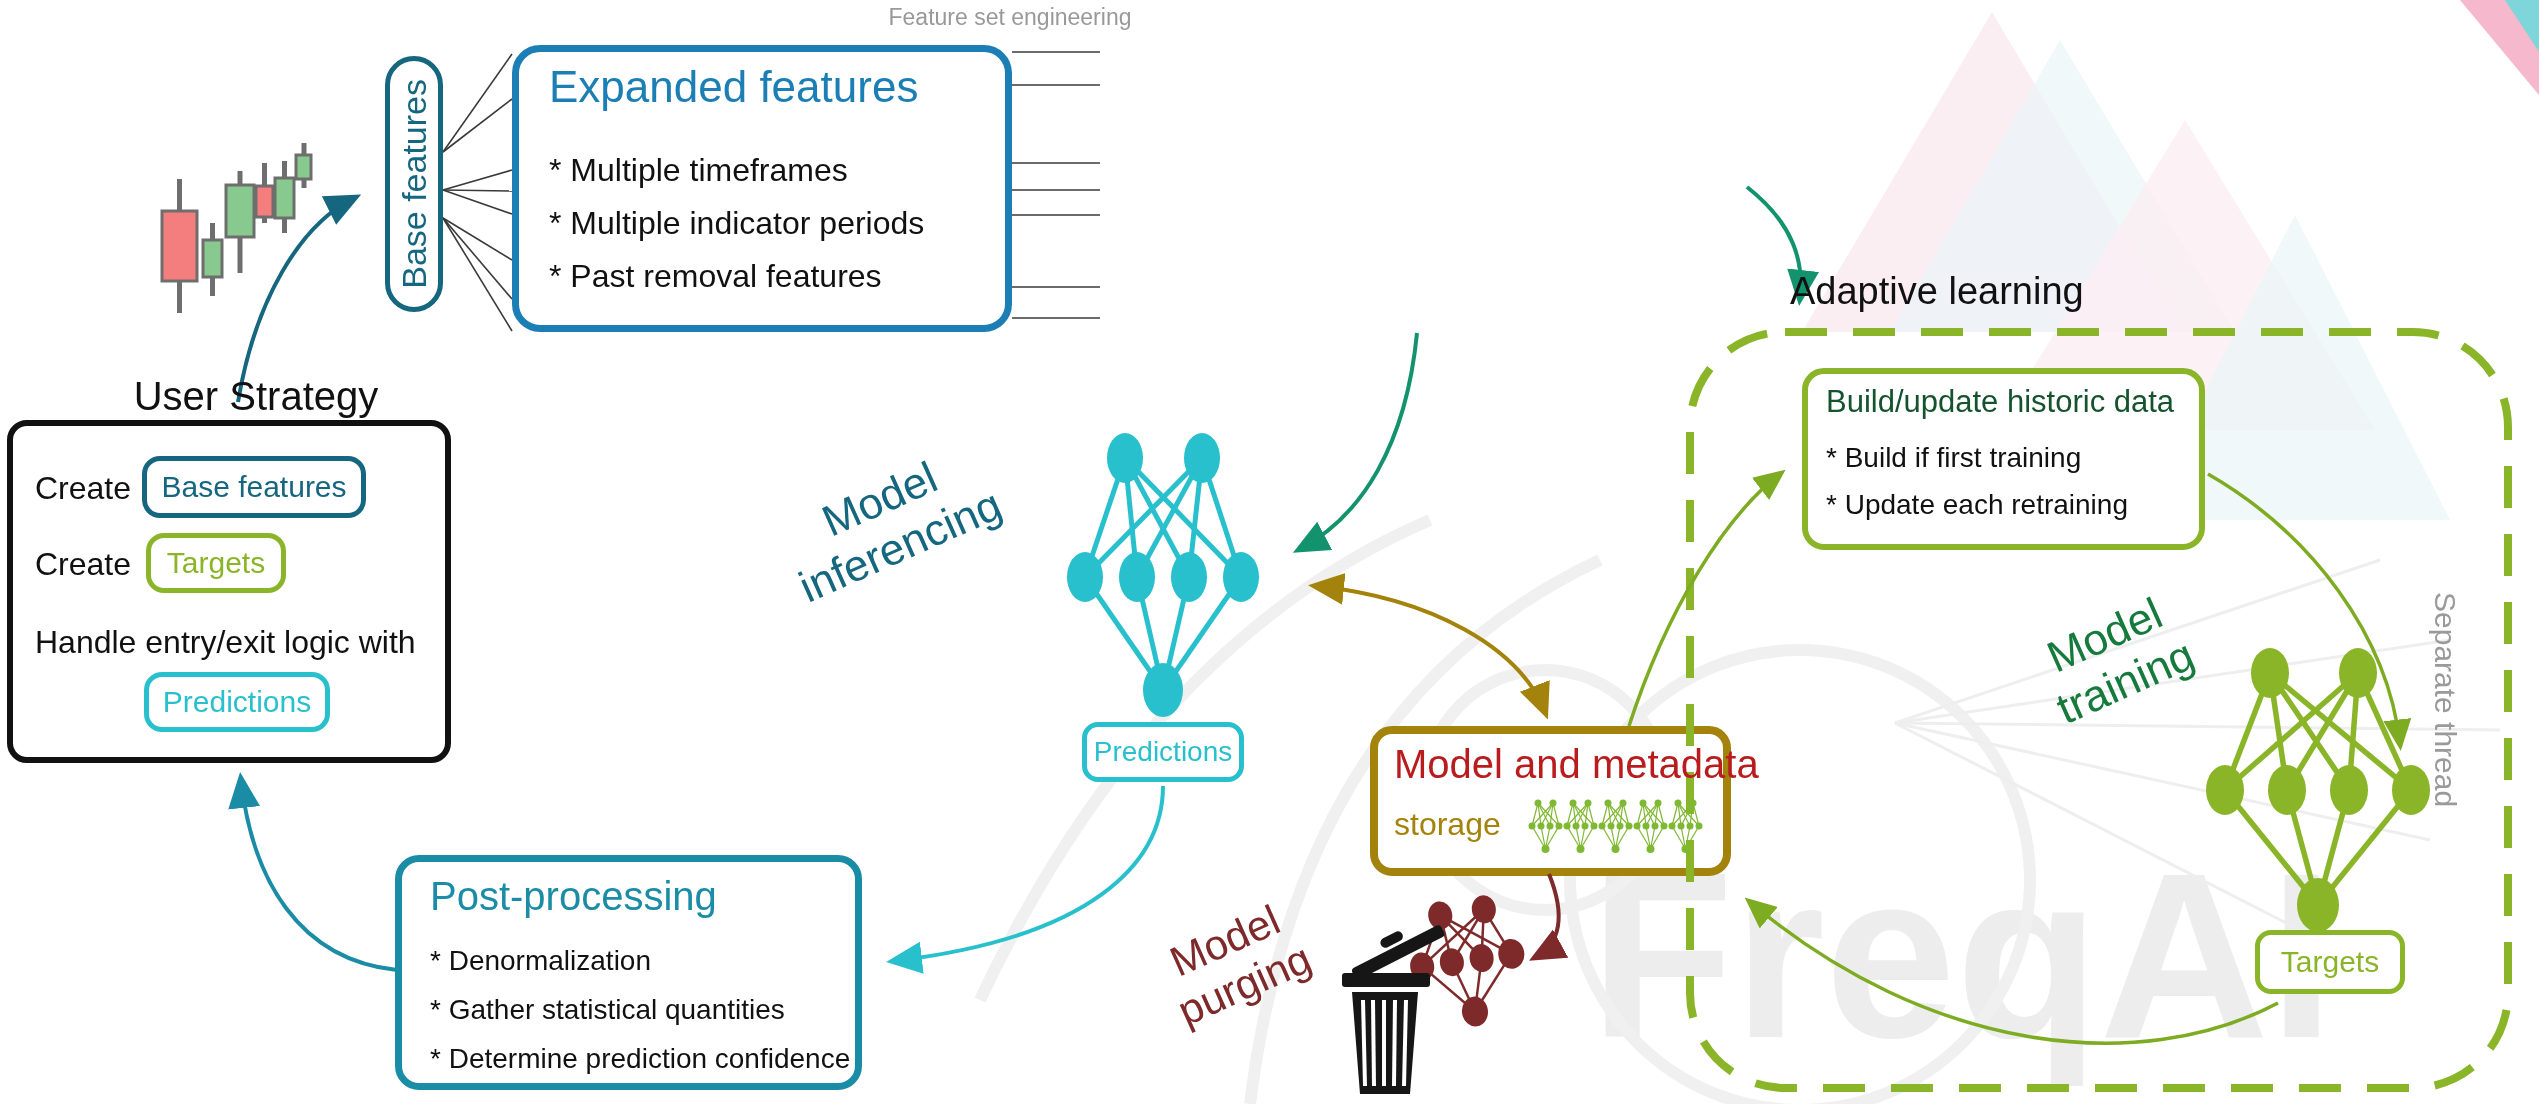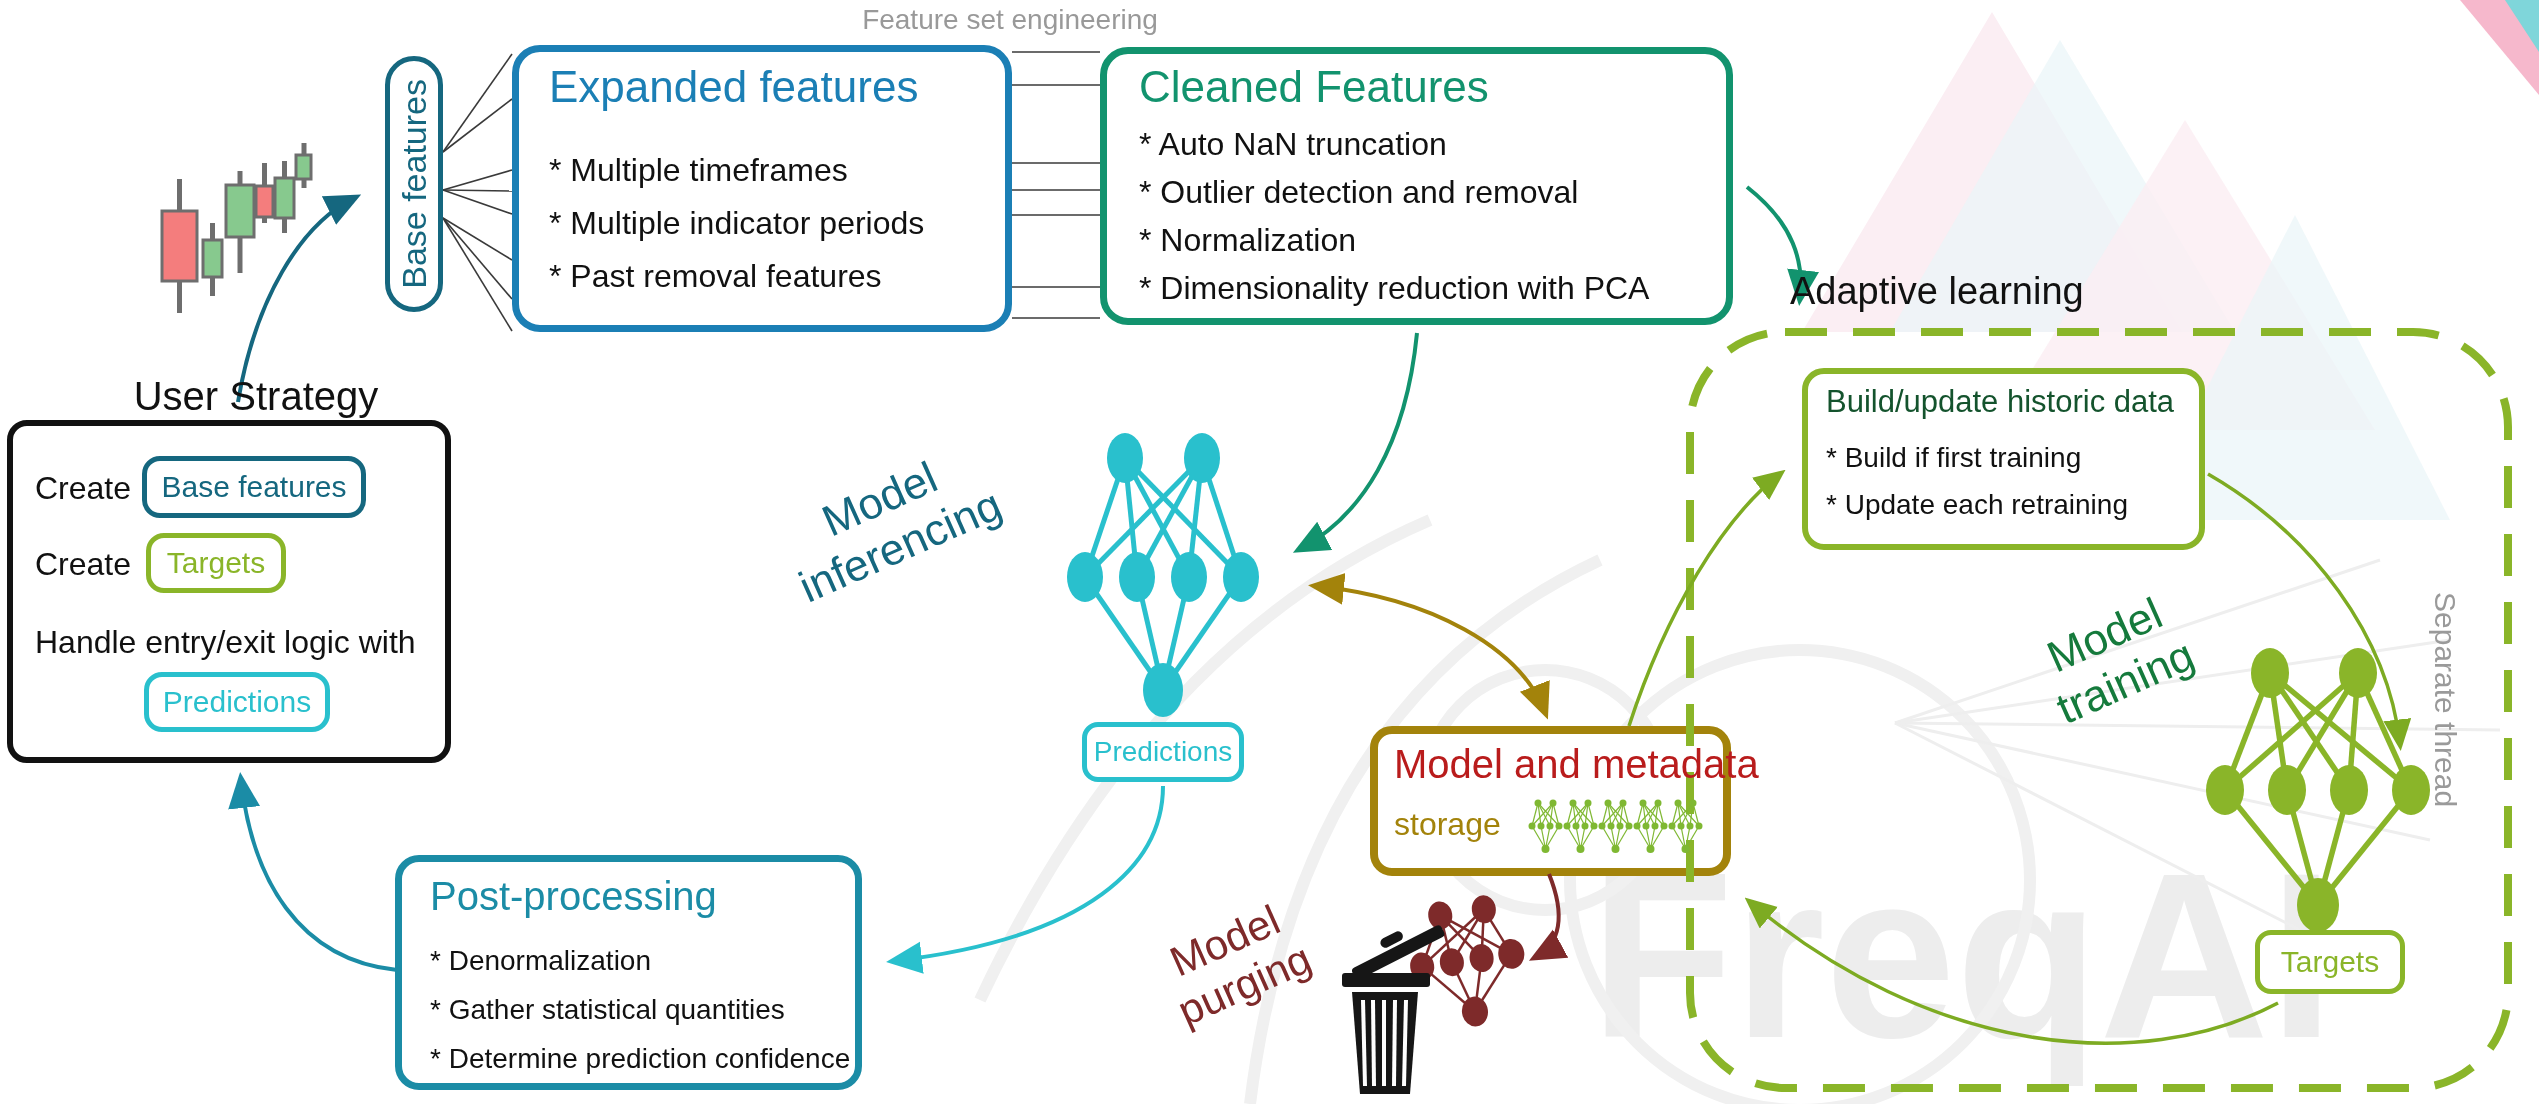--- a/index.html
+++ b/index.html
@@ -260,44 +260,35 @@
       <g stroke="#ffffff" stroke-width="4">
         <line x1="1363" y1="1000" x2="1365" y2="1086"></line>
         <line x1="1373" y1="1000" x2="1374" y2="1086"></line>
         <line x1="1384" y1="1000" x2="1384" y2="1086"></line>
         <line x1="1395" y1="1000" x2="1394" y2="1086"></line>
         <line x1="1406" y1="1000" x2="1404" y2="1086"></line>
       </g>
     </g>
   </svg>
 
-  <div class="txt" style="left:850px;top:4px;width:320px;text-align:center;font-size:28px;color:#999;">Feature set engineering</div>
+  <div class="txt" style="left:850px;top:4px;width:320px;text-align:center;font-size:23px;color:#999;">Feature set engineering</div>
 
   <div class="pill" style="left:385px;top:56px;width:58px;height:256px;border:5px solid #15677f;border-radius:29px;">
     <span class="vflip" style="font-size:34px;color:#15677f;">Base features</span>
   </div>
 
   <div class="box" id="expanded-box">
     <div class="box-title" style="left:30px;top:10px;color:#1b7fb5;text-align:right;">Expanded features</div>
     <div class="box-items" style="left:30px;top:92px;font-size:32px;line-height:53px;">
       <div>* Multiple timeframes</div>
       <div>* Multiple indicator periods</div>
       <div>* Past removal features</div>
     </div>
   </div>
 
-  <div class="box" id="cleaned-box">
-    <div class="box-title" style="left:32px;top:8px;color:#12936e;">Cleaned Features</div>
-    <div class="box-items" style="left:32px;top:66px;font-size:32px;line-height:48px;">
-      <div>* Auto NaN truncation</div>
-      <div>* Outlier detection and removal</div>
-      <div>* Normalization</div>
-      <div>* Dimensionality reduction with PCA</div>
-    </div>
-  </div>
 
   <div class="txt" style="left:1790px;top:270px;width:380px;text-align:left;font-size:38px;color:#111;">Adaptive learning</div>
 
   <div class="box" id="build-box">
     <div class="box-title" style="left:18px;top:10px;font-size:31px;color:#14532d;">Build/update historic data</div>
     <div class="box-items" style="left:18px;top:60px;font-size:28px;line-height:47px;">
       <div>* Build if first training</div>
       <div>* Update each retraining</div>
     </div>
   </div>

